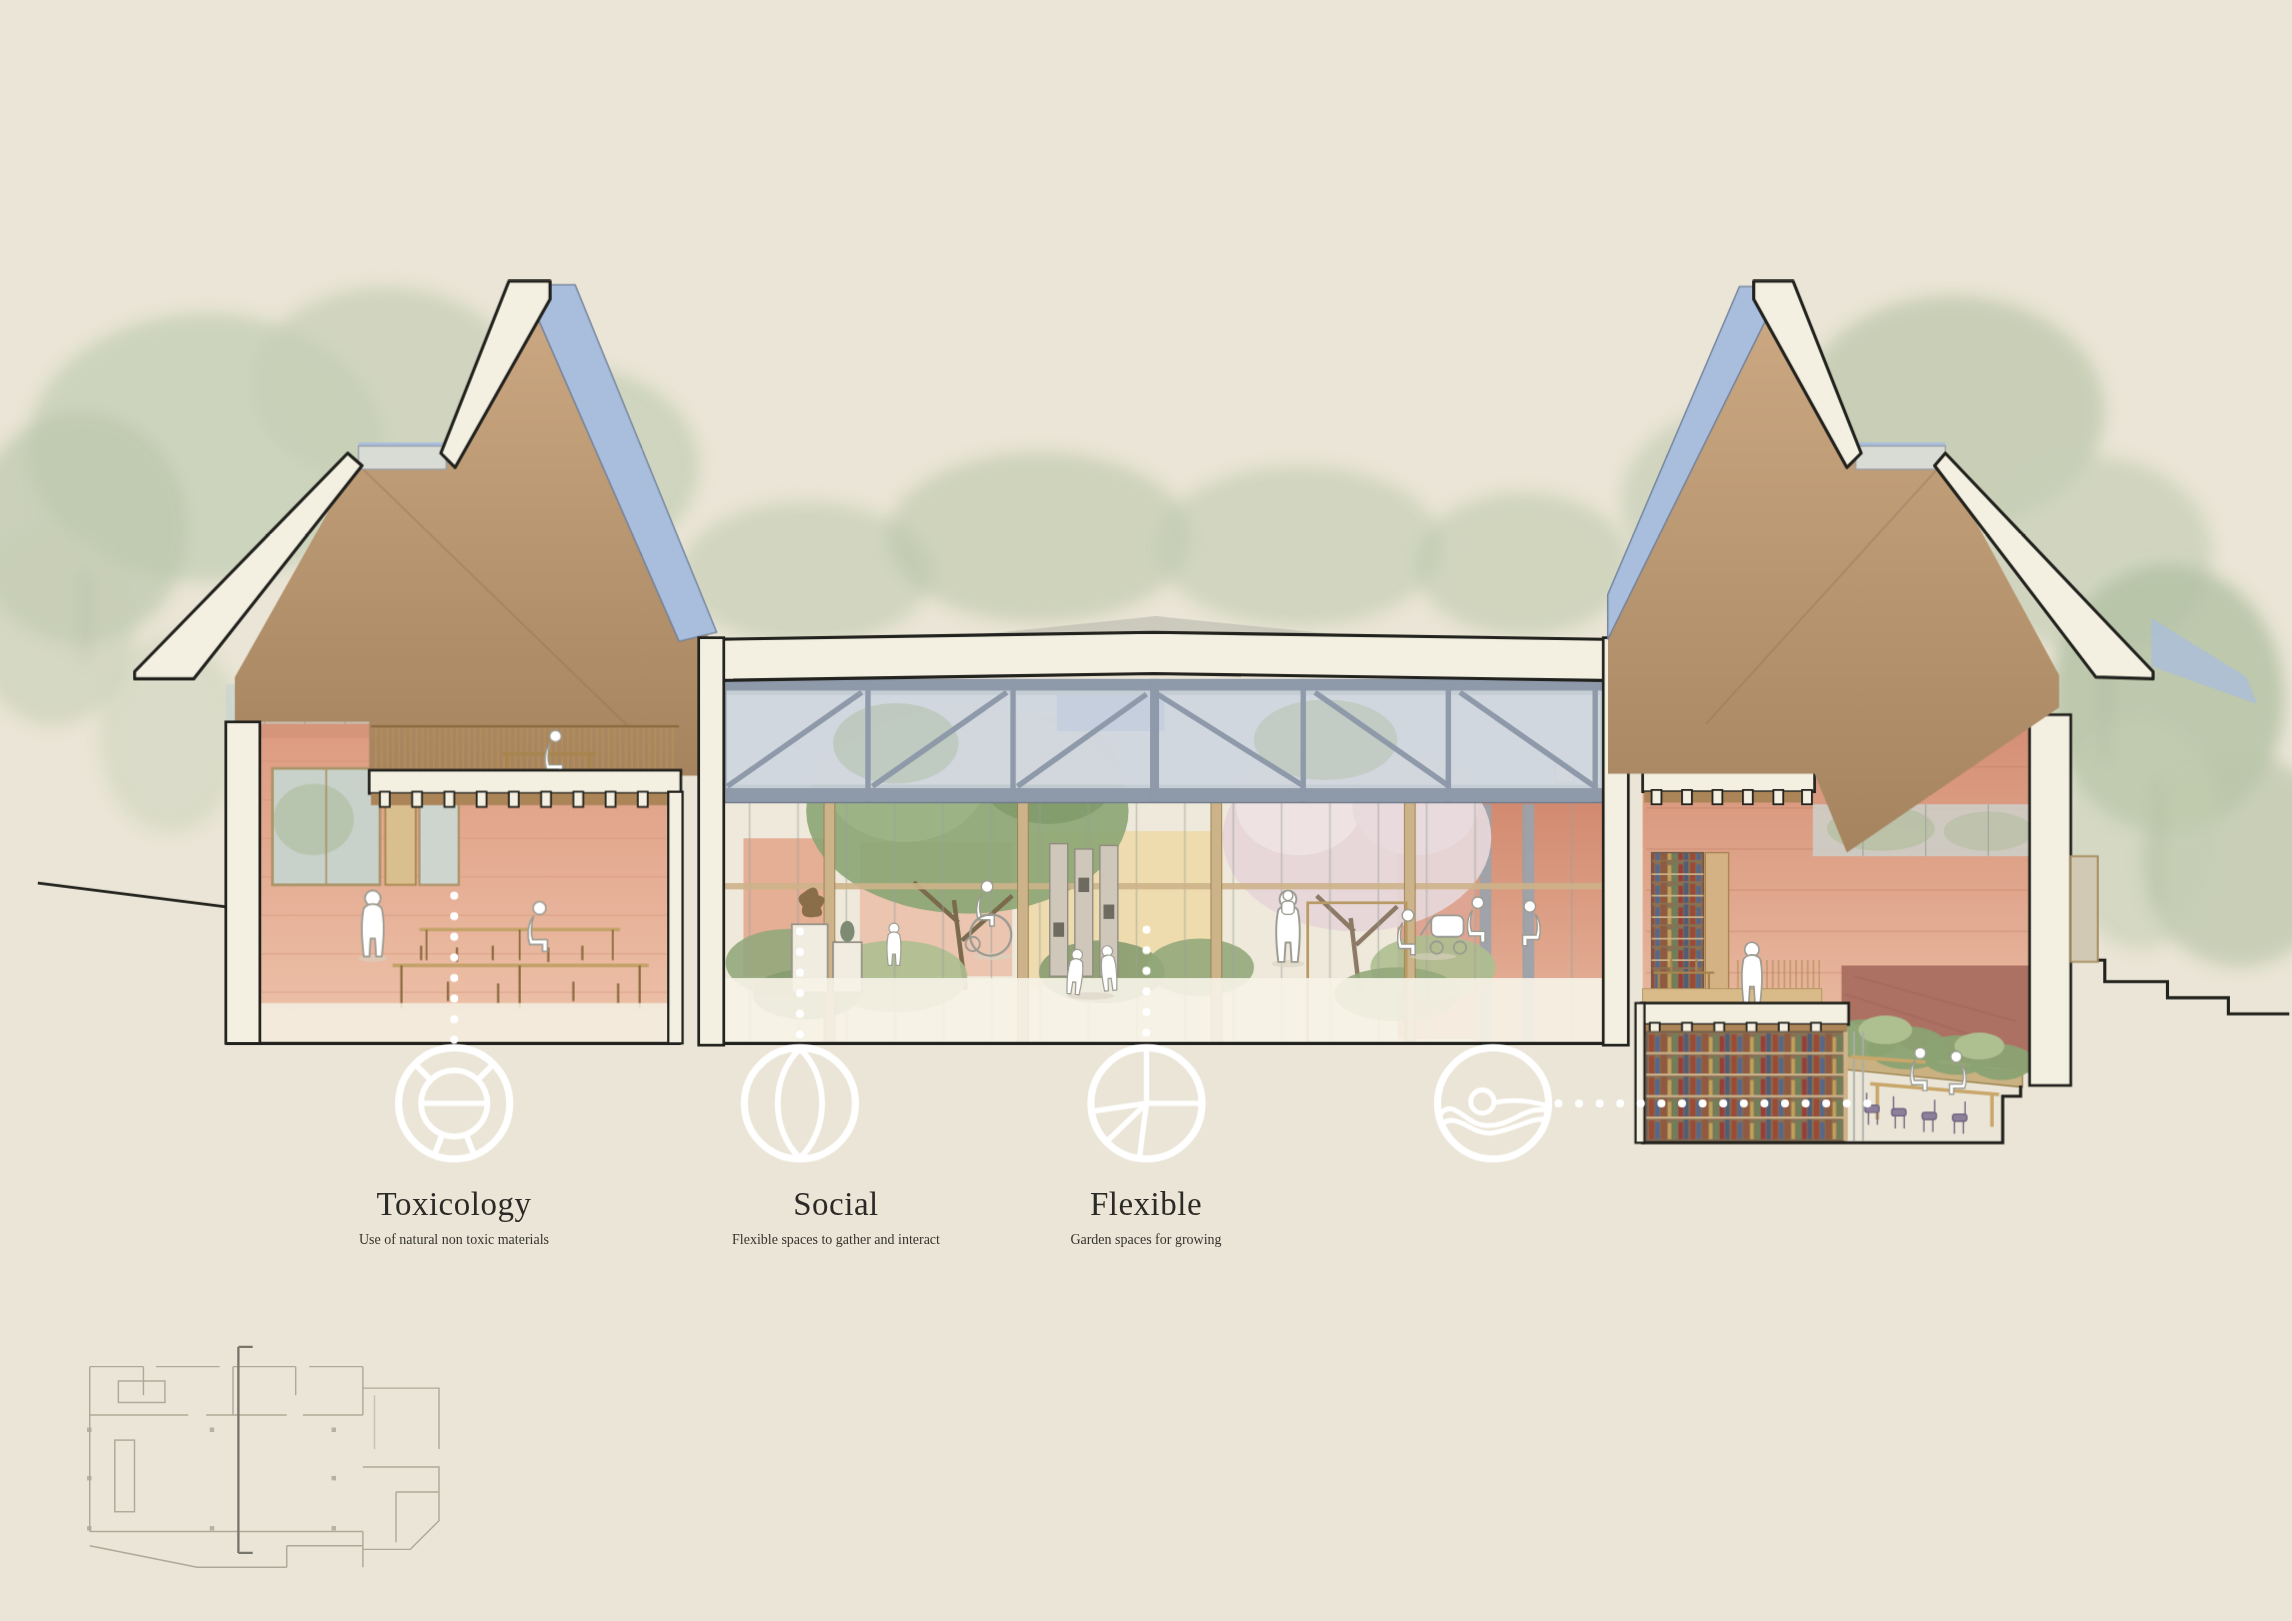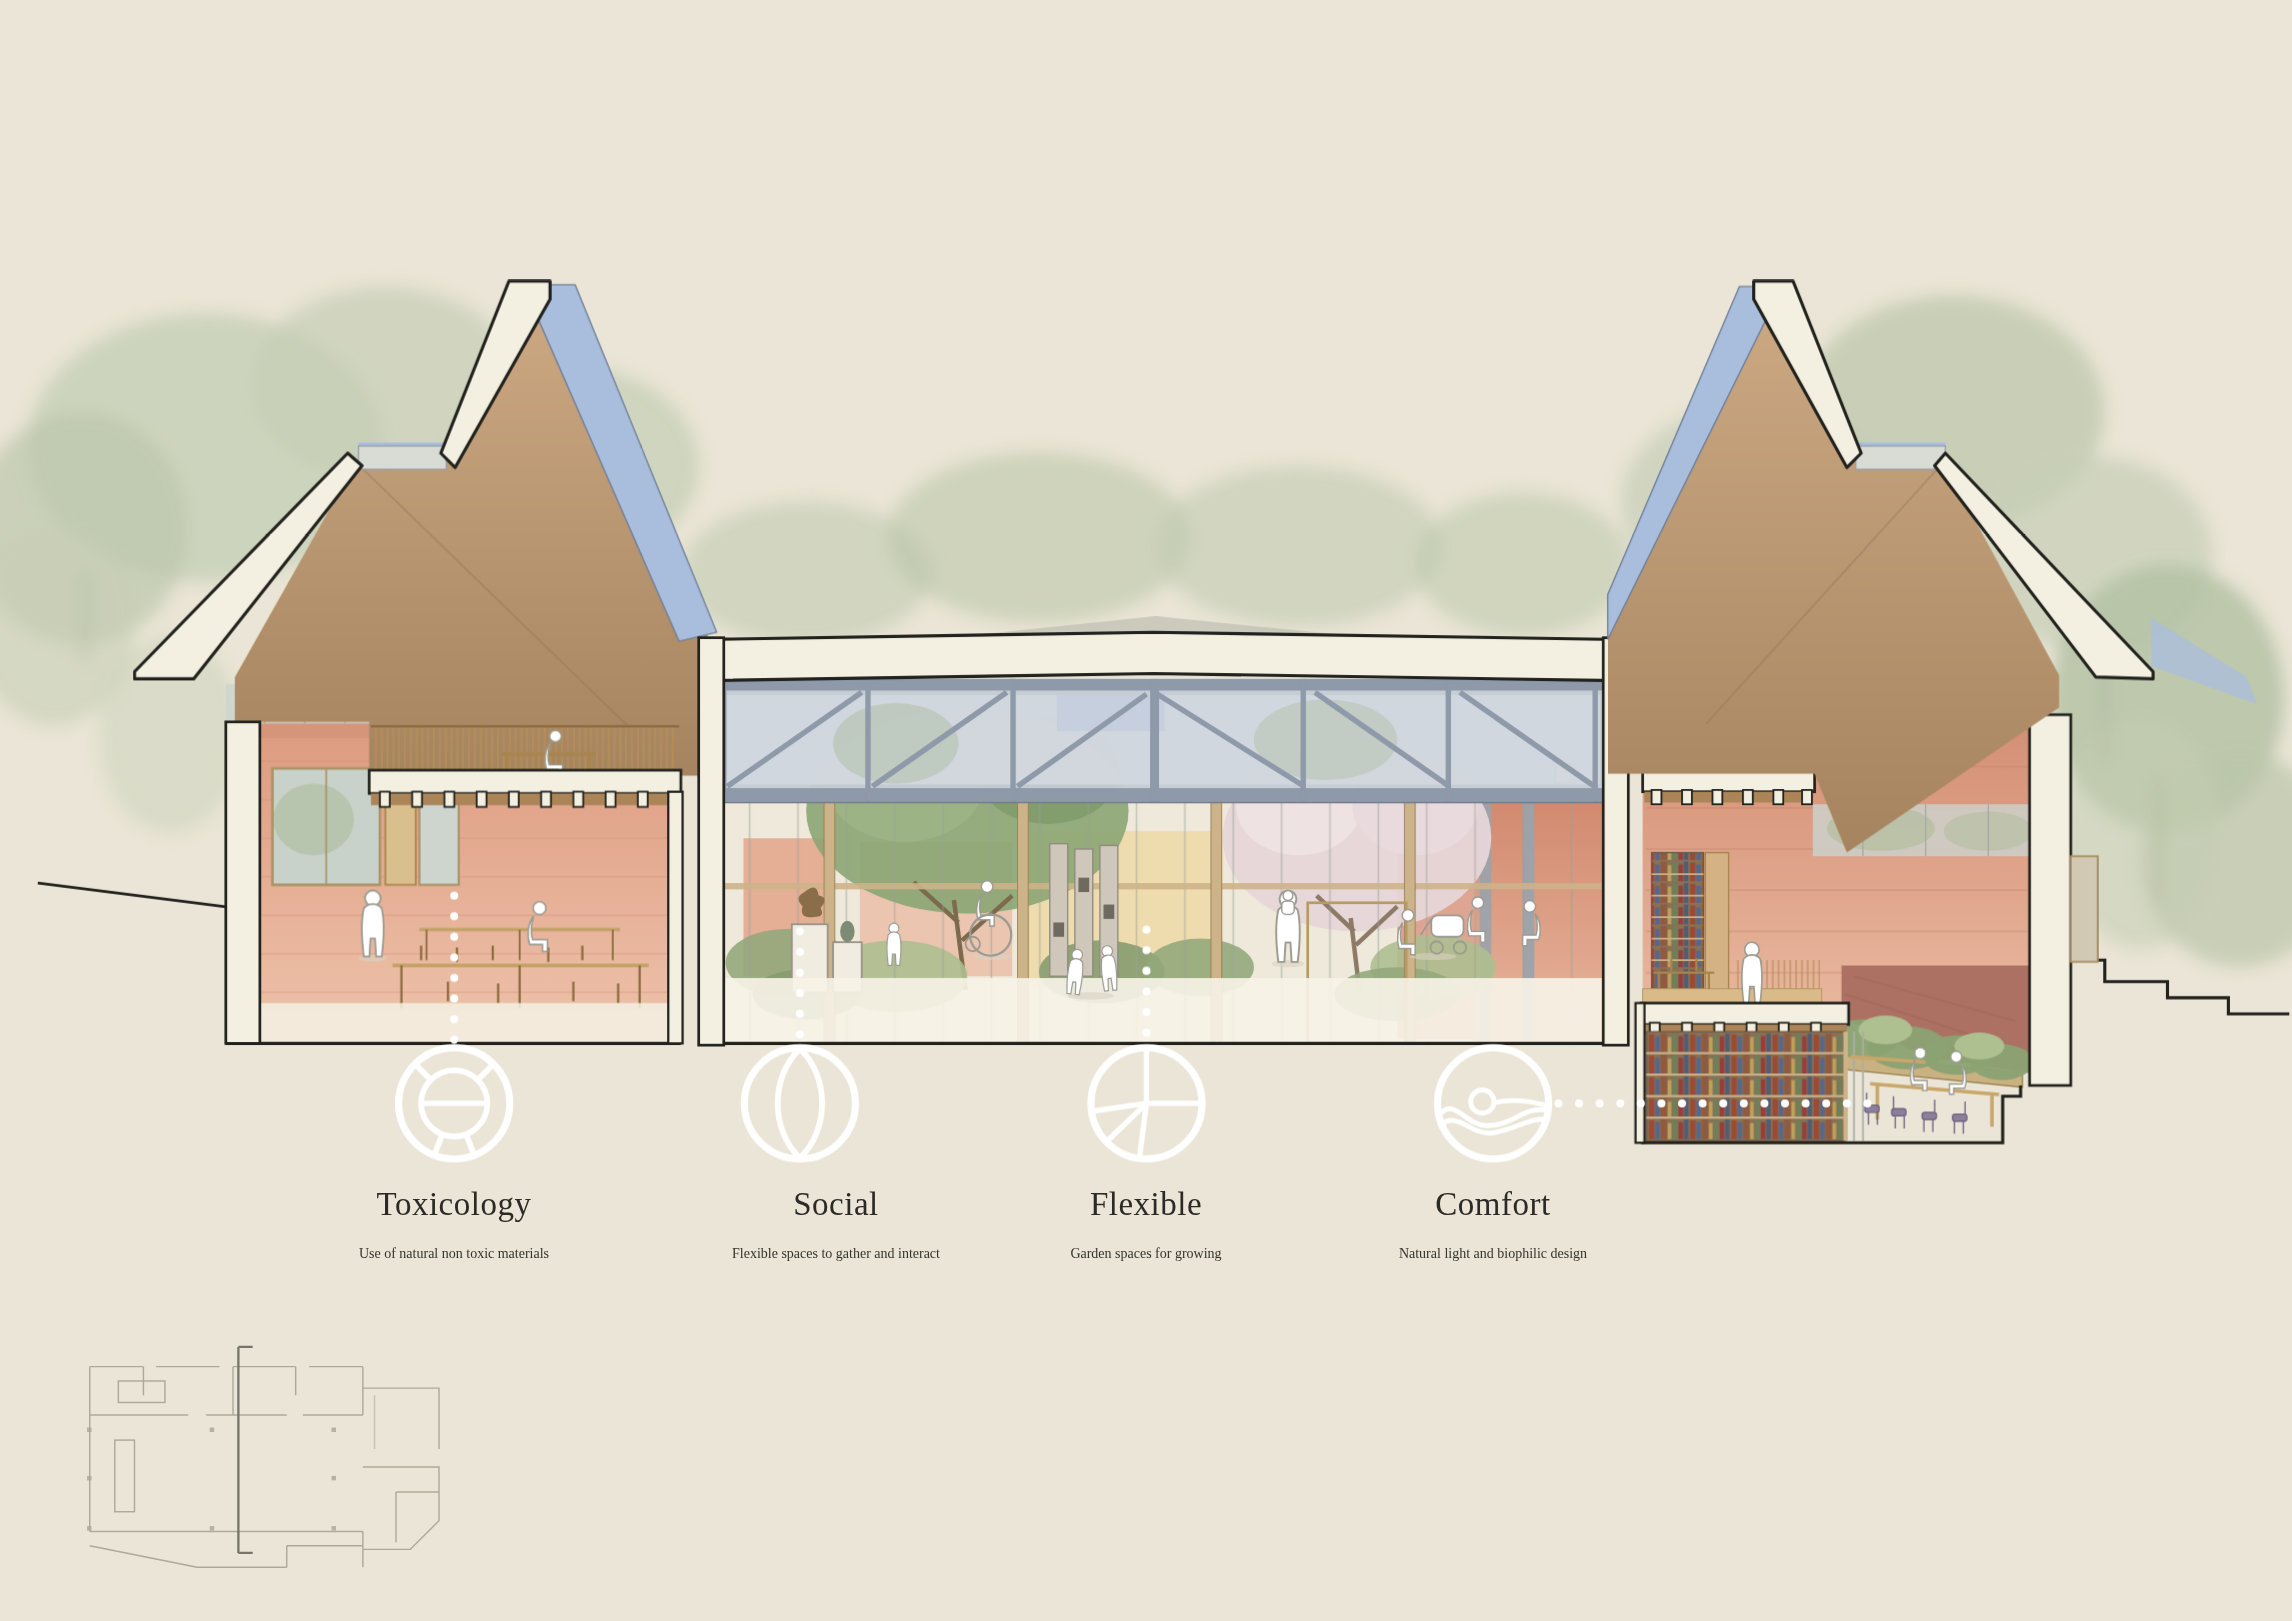--- a/index.html
+++ b/index.html
@@ -1,21 +1,21 @@
 <!DOCTYPE html>
 <html style="font-size:14.3px"><head>
 <meta charset="utf-8">
 <style>
   html,body{margin:0;padding:0;background:#eae5d6;}
   .board{position:relative;width:2293px;height:1621px;background:#eae5d6;overflow:hidden;
          font-family:"Liberation Serif",serif;}
   .illustration{position:absolute;left:0;top:0;width:2293px;height:1621px;}
   .pillar{position:absolute;top:1186px;transform:translateX(-50%);text-align:center;color:#2b2a26;}
   .pillar h2{font-family:"Liberation Serif",serif;font-weight:400;font-size:33px;line-height:1.1;
-             letter-spacing:0.5px;margin:0 0 22px 0;}
+             letter-spacing:0.5px;margin:0 0 8px 0;}
   .pillar p{font-family:"Liberation Serif",serif;font-weight:400;font-size:14px;line-height:1.42;
             margin:0 auto;color:#34332d;}
   .pillar.p1{left:454px;} .pillar.p1 p{width:226px;}
   .pillar.p2{left:836px;} .pillar.p2 p{width:235px;}
   .pillar.p3{left:1146px;} .pillar.p3 p{width:176px;}
   .pillar.p4{left:1493px;} .pillar.p4 p{width:244px;}
 </style>
 </head>
 <body>
 
@@ -423,19 +423,15 @@
   <p>Use of natural non toxic materials</p>
 </div>
 <div class="pillar p2">
   <h2>Social</h2>
   <p>Flexible spaces to gather and interact</p>
 </div>
 <div class="pillar p3">
   <h2>Flexible</h2>
   <p>Garden spaces for growing</p>
 </div>
-<div class="pillar p4">
-  <h2>Comfort</h2>
-  <p>Natural light and biophilic design</p>
+
 </div>
 
-</div>
-
 
 </body></html>

